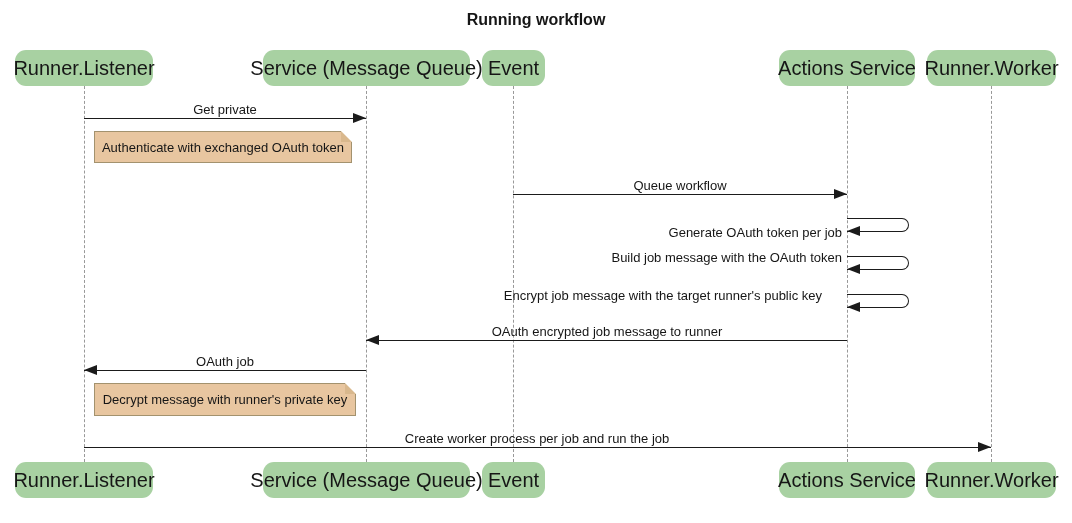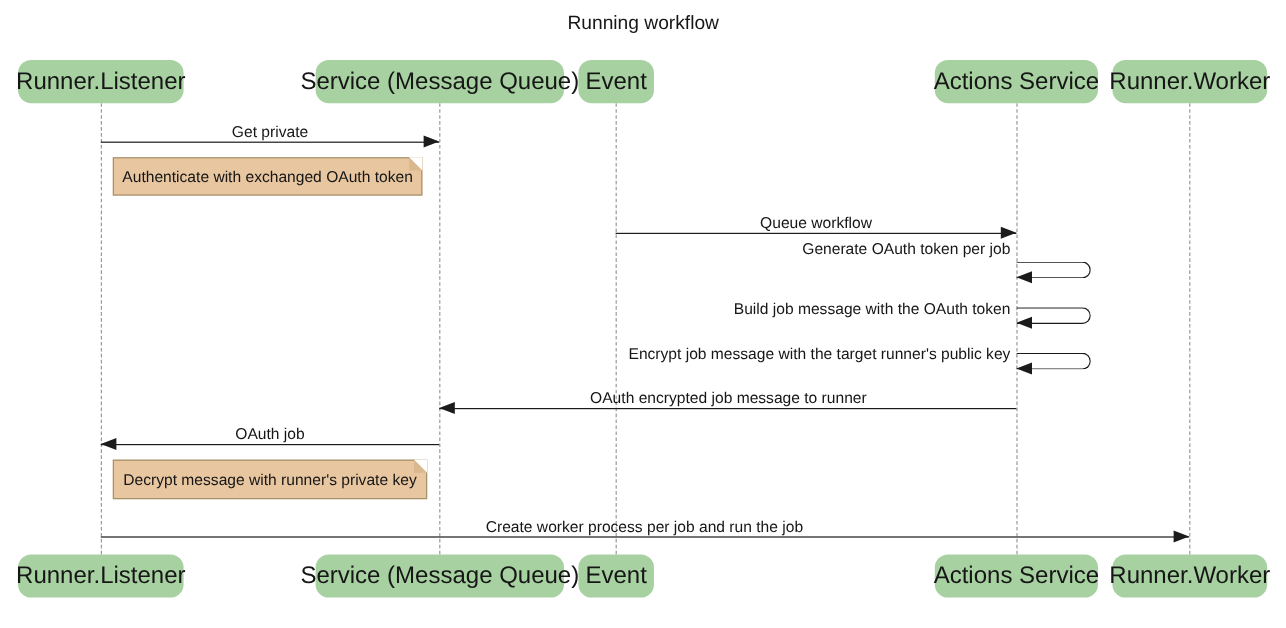--- a/index.html
+++ b/index.html
@@ -2,21 +2,21 @@
 <html style="--background: #ffffff; --actor-fill: #a8d1a2; --note-fill: #e8c6a0; --note-border: #a3926e; --note-fold: #d9b88d; --line: #1b1b1b; --lifeline: #999999; --text: #161616;"><head>
 <meta charset="utf-8">
 <style>
   html,body{margin:0;padding:0;background:#fff;}
   .diagram{
     position:relative;width:1072px;height:523px;background:var(--background,#fff);
     font-family:"Liberation Sans",sans-serif;color:var(--text,#161616);overflow:hidden;
   }
   .title{
     position:absolute;top:11px;left:0;width:100%;text-align:center;
-    font-size:16px;font-weight:normal;
+    font-size:16px;font-weight:bold;
   }
   .lifeline{
     position:absolute;top:86px;height:376px;width:0;
     border-left:1px dashed var(--lifeline,#999);
   }
   .actor{
     position:absolute;height:36px;border-radius:11px;
     background:var(--actor-fill,#a8d1a2);
     display:flex;align-items:center;justify-content:center;
     font-size:20px;white-space:nowrap;
@@ -81,29 +81,29 @@
   <div class="msg-label" style="left:225px;top:102px">Get private</div>
   <div class="msg-line" style="left:84px;top:118px;width:282px"></div>
   <div class="arrow arrow-right" style="left:353px;top:113px"></div>
 
   <div class="note" style="left:94px;top:131px;width:258px;height:32px">Authenticate with exchanged OAuth token</div>
 
   <div class="msg-label" style="left:680px;top:178px">Queue workflow</div>
   <div class="msg-line" style="left:513px;top:194px;width:334px"></div>
   <div class="arrow arrow-right" style="left:834px;top:189px"></div>
 
-  <div class="self-label" style="left:842px;top:207px">Generate OAuth token per job</div>
+  <div class="self-label" style="left:842px;top:232px">Generate OAuth token per job</div>
   <div class="self-loop" style="left:847px;top:218px"></div>
   <div class="arrow arrow-left" style="left:847px;top:226px"></div>
 
   <div class="self-label" style="left:842px;top:257px">Build job message with the OAuth token</div>
   <div class="self-loop" style="left:847px;top:256px"></div>
   <div class="arrow arrow-left" style="left:847px;top:264px"></div>
 
-  <div class="self-label" style="left:842px;top:295px">Encrypt job message with the target runner's public key</div>
+  <div class="self-label" style="left:822px;top:295px">Encrypt job message with the target runner's public key</div>
   <div class="self-loop" style="left:847px;top:294px"></div>
   <div class="arrow arrow-left" style="left:847px;top:302px"></div>
 
   <div class="msg-label" style="left:607px;top:324px">OAuth encrypted job message to runner</div>
   <div class="msg-line" style="left:366px;top:340px;width:481px"></div>
   <div class="arrow arrow-left" style="left:366px;top:335px"></div>
 
   <div class="msg-label" style="left:225px;top:354px">OAuth job</div>
   <div class="msg-line" style="left:84px;top:370px;width:282px"></div>
   <div class="arrow arrow-left" style="left:84px;top:365px"></div>

